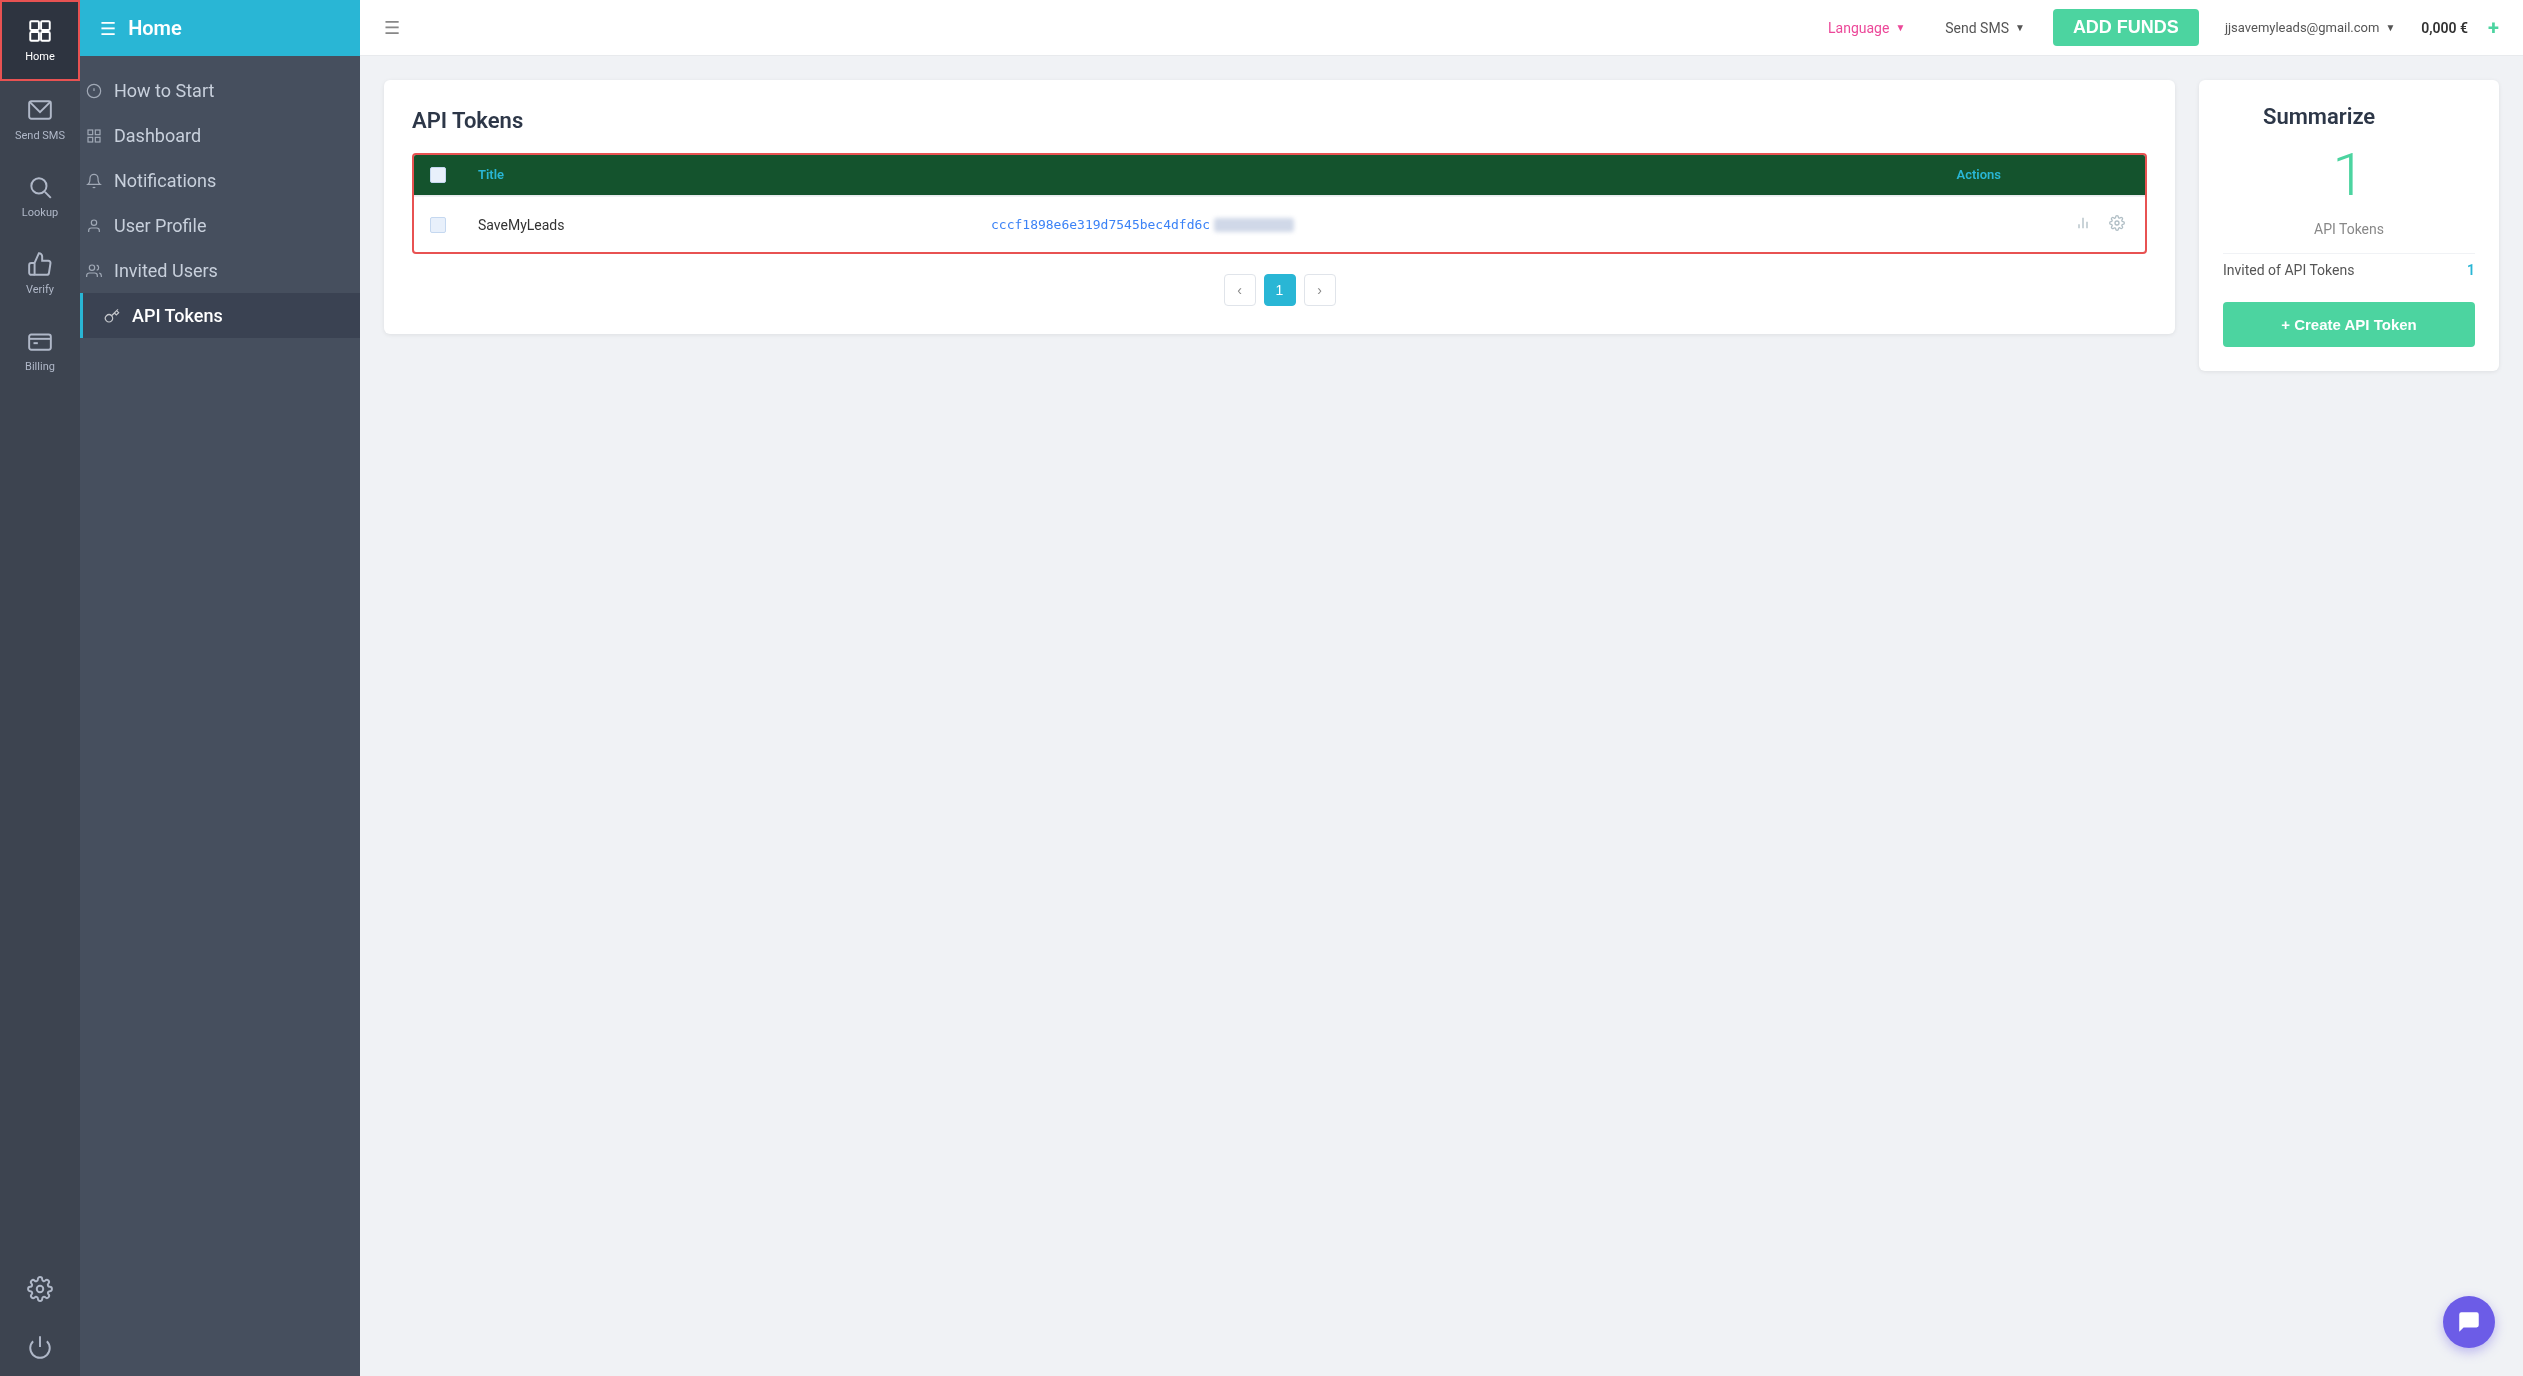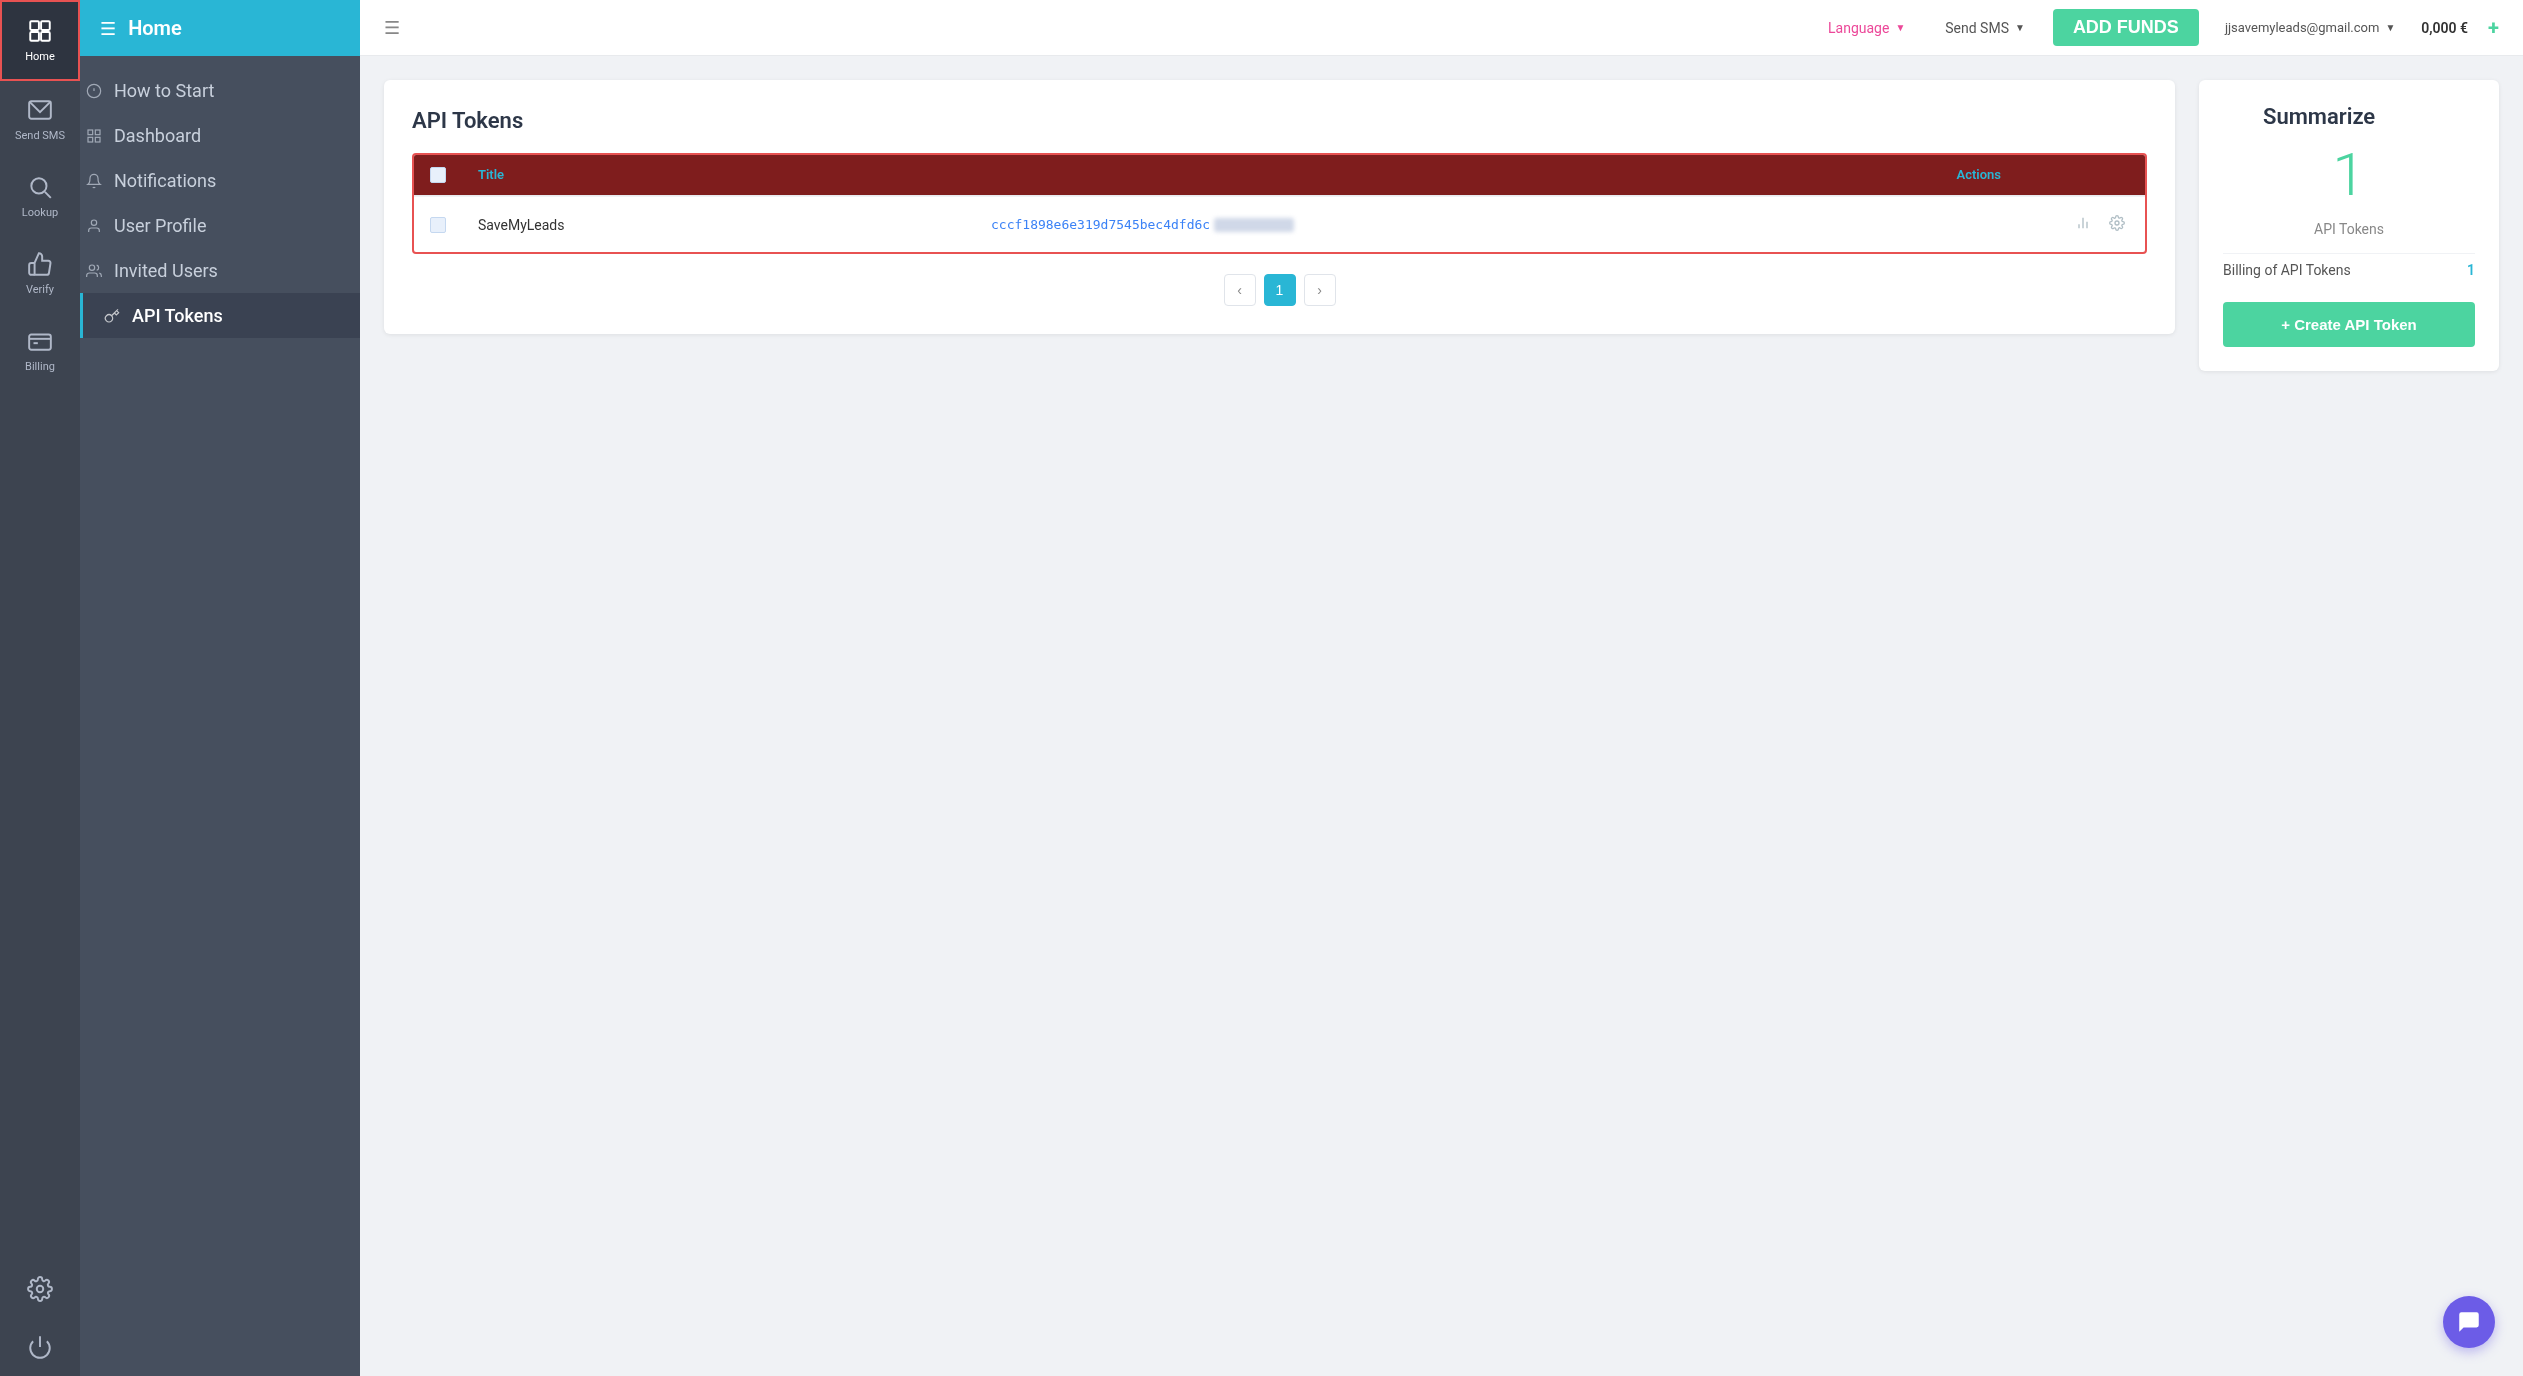--- a/index.html
+++ b/index.html
@@ -189,21 +189,21 @@
 
     
     .tokens-table {
       border: 2px solid #e85252;
       border-radius: 4px;
       overflow: hidden;
     }
     .table-header {
       display: grid;
       grid-template-columns: 40px 1fr 2fr 120px;
-      background: #7f1d1d;
+      background: #14532d;
       border-bottom: 1px solid #e8eaed;
       padding: 12px 16px;
       gap: 8px;
     }
     .table-header-cell {
       font-size: 13px;
       font-weight: 600;
       color: #29b6d5;
     }
     .table-row {
@@ -512,21 +512,21 @@
         <button class="page-btn active">1</button>
         <button class="page-btn">›</button>
       </div>
     </div>
 
     <div class="right-panel">
       <h2 class="right-panel-title">Summarize</h2>
       <div class="summarize-number">1</div>
       <div class="summarize-label">API Tokens</div>
       <div class="summarize-row">
-        <span>Billing of API Tokens</span>
+        <span>Invited of API Tokens</span>
         <span class="summarize-count">1</span>
       </div>
       <button class="create-btn">+ Create API Token</button>
     </div>
   </div>
 </div>
 
 <div class="chat-bubble">
   <svg viewBox="0 0 24 24" fill="white">
     <path d="M21 15a2 2 0 0 1-2 2H7l-4 4V5a2 2 0 0 1 2-2h14a2 2 0 0 1 2 2z"></path>

